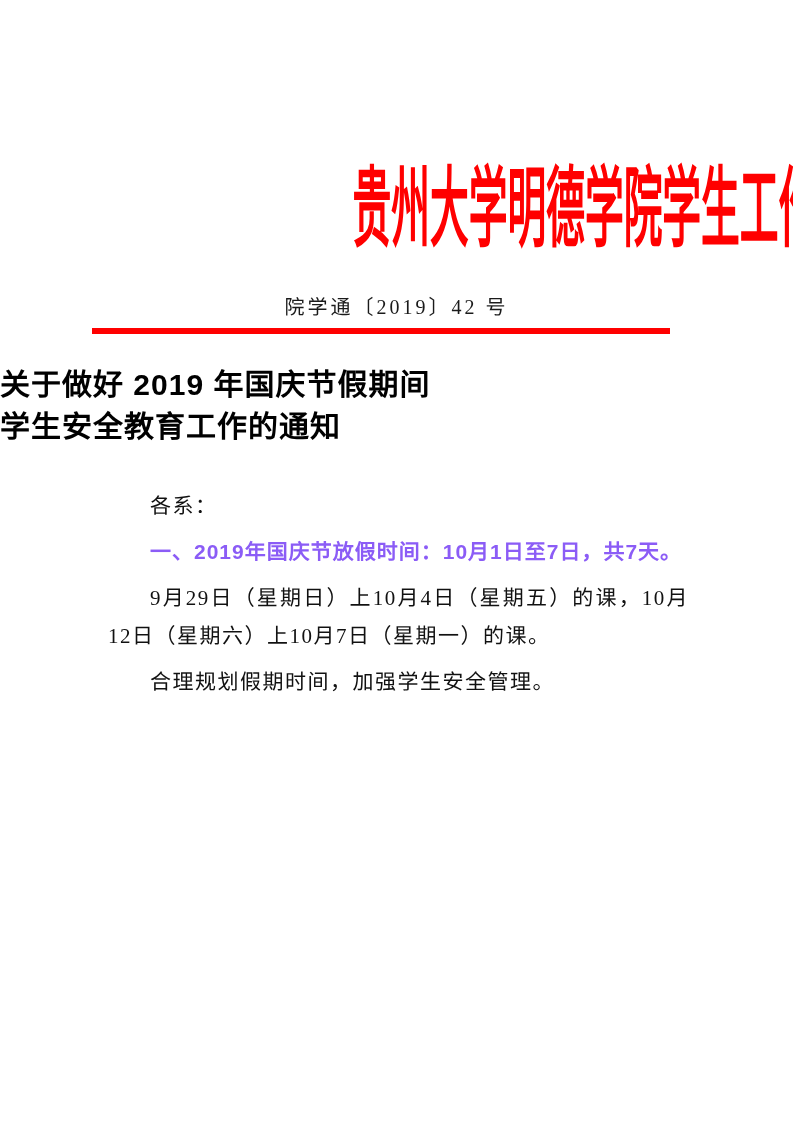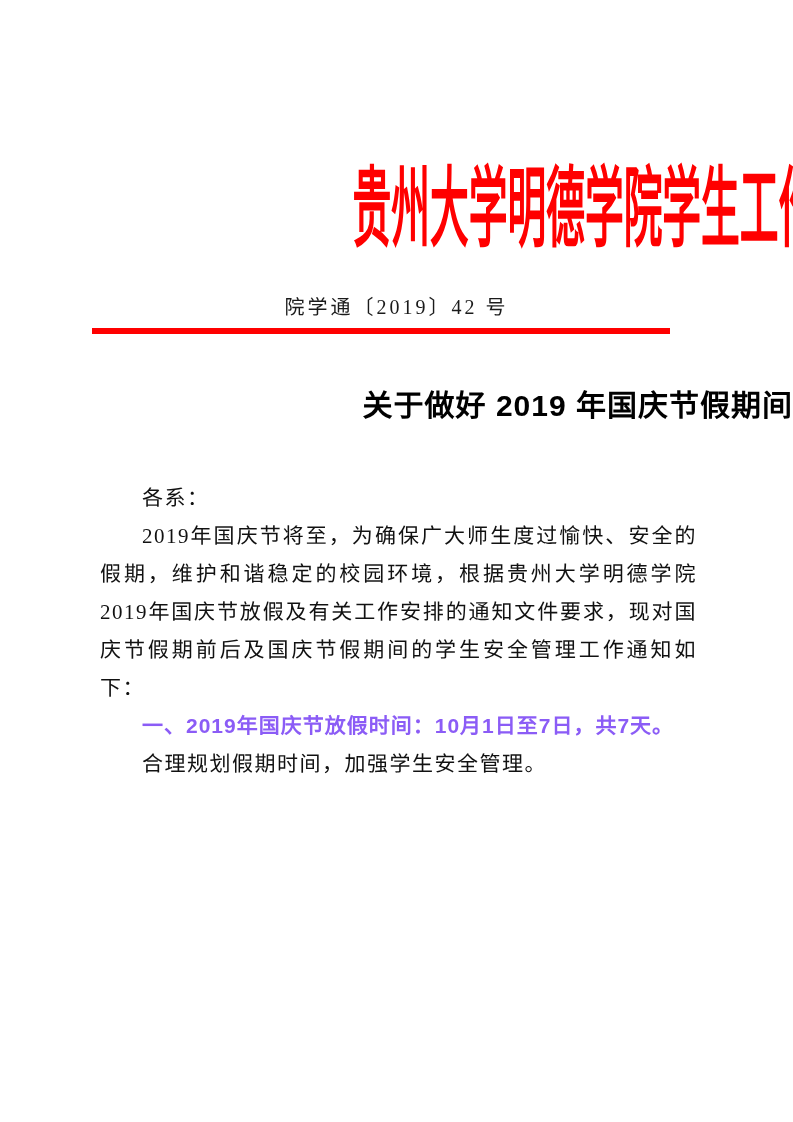--- a/index.html
+++ b/index.html
@@ -60,49 +60,48 @@
     height: 6px;
     background: #ff0000;
   }
 
   
   .doc-title {
     position: absolute;
     top: 364px;
     left: 0;
     width: 793px;
-    text-align: right;
+    text-align: left;
     font-family: "Liberation Sans", "DejaVu Sans", sans-serif;
     font-weight: bold;
     font-size: 30px;
     line-height: 42px;
     color: #000000;
     letter-spacing: 1px;
-    margin-top: 21px;
   }
 
   
   .body-block {
     position: absolute;
     top: 479px;
     left: 100px;
     width: 597px;
     font-family: "Liberation Serif", "DejaVu Serif", serif;
     font-size: 21px;
     line-height: 38px;
     letter-spacing: 1.5px;
     text-align: justify;
     color: #111111;
   }
   .salutation {
     text-indent: 0;
     margin: 0;
   }
   .body-block p {
-    margin: 0;
+    margin: 8px;
     text-indent: 2em;
   }
   .body-block p.bold-heading {
     font-family: Liberation Sans, sans-serif;
     font-weight: bold;
     letter-spacing: 1px;
     color: #8b5cf6;
   }
 </style>
 </head>
@@ -113,22 +112,23 @@
   <div class="org-title-wrap">
     <span class="org-title">贵州大学明德学院学生工作处文件</span>
   </div>
 
   <div class="doc-number">院学通〔2019〕42 号</div>
 
   <div class="red-rule"></div>
 
   <div class="doc-title">
     <div>关于做好 2019 年国庆节假期间</div>
+    <div>学生安全教育工作的通知</div>
   </div>
 
   <div class="body-block">
     <p class="salutation">各系：</p>
-    <p>2019年国庆节将至，为确保广大师生度过愉快、安全的假期，维护和谐稳定的校园环境，根据贵州大学明德学院2019年国庆节放假及有关工作安排的通知文件要求，现对国庆节假期前后及国庆节假期间的学生安全管理工作通知如下：</p>
     <p class="bold-heading">一、2019年国庆节放假时间：10月1日至7日，共7天。</p>
+    <p>9月29日（星期日）上10月4日（星期五）的课，10月12日（星期六）上10月7日（星期一）的课。</p>
     <p>合理规划假期时间，加强学生安全管理。</p>
   </div>
 
 </div>
 
 </body></html>

